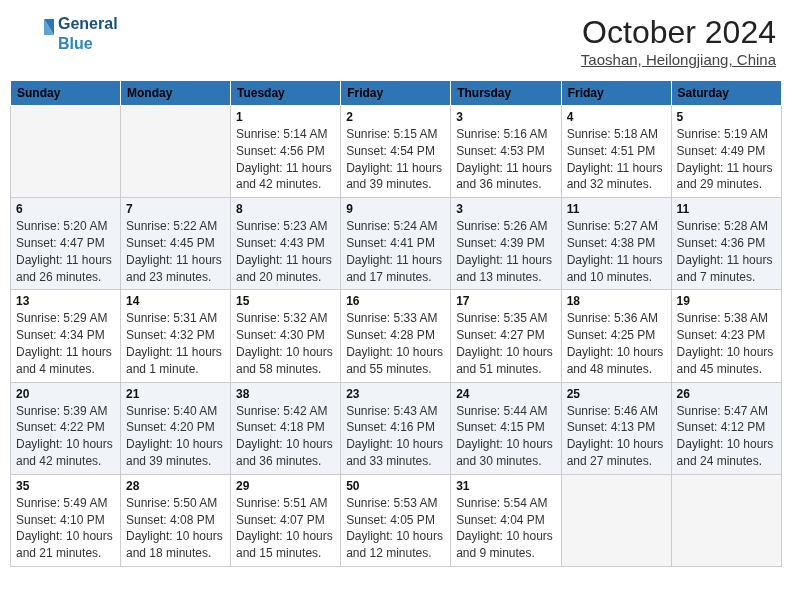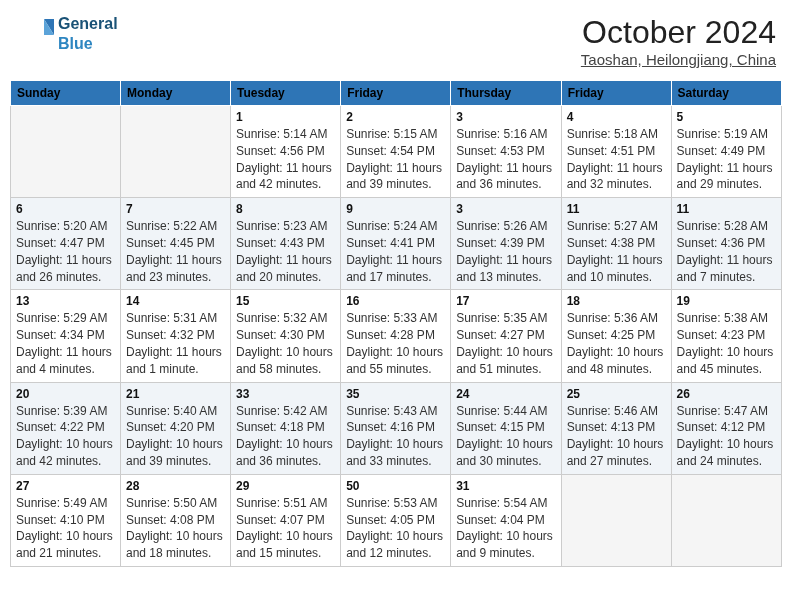--- a/index.html
+++ b/index.html
@@ -211,43 +211,43 @@
       <tr class="row-alt">
         <td>
           <div class="day-num">20</div>
           <div class="day-info">Sunrise: 5:39 AM<br>Sunset: 4:22 PM<br>Daylight: 10 hours and 42 minutes.</div>
         </td>
         <td>
           <div class="day-num">21</div>
           <div class="day-info">Sunrise: 5:40 AM<br>Sunset: 4:20 PM<br>Daylight: 10 hours and 39 minutes.</div>
         </td>
         <td>
-          <div class="day-num">33</div>
+          <div class="day-num">38</div>
           <div class="day-info">Sunrise: 5:42 AM<br>Sunset: 4:18 PM<br>Daylight: 10 hours and 36 minutes.</div>
         </td>
         <td>
-          <div class="day-num">35</div>
+          <div class="day-num">23</div>
           <div class="day-info">Sunrise: 5:43 AM<br>Sunset: 4:16 PM<br>Daylight: 10 hours and 33 minutes.</div>
         </td>
         <td>
           <div class="day-num">24</div>
           <div class="day-info">Sunrise: 5:44 AM<br>Sunset: 4:15 PM<br>Daylight: 10 hours and 30 minutes.</div>
         </td>
         <td>
           <div class="day-num">25</div>
           <div class="day-info">Sunrise: 5:46 AM<br>Sunset: 4:13 PM<br>Daylight: 10 hours and 27 minutes.</div>
         </td>
         <td>
           <div class="day-num">26</div>
           <div class="day-info">Sunrise: 5:47 AM<br>Sunset: 4:12 PM<br>Daylight: 10 hours and 24 minutes.</div>
         </td>
       </tr>
       <tr>
         <td>
-          <div class="day-num">27</div>
+          <div class="day-num">35</div>
           <div class="day-info">Sunrise: 5:49 AM<br>Sunset: 4:10 PM<br>Daylight: 10 hours and 21 minutes.</div>
         </td>
         <td>
           <div class="day-num">28</div>
           <div class="day-info">Sunrise: 5:50 AM<br>Sunset: 4:08 PM<br>Daylight: 10 hours and 18 minutes.</div>
         </td>
         <td>
           <div class="day-num">29</div>
           <div class="day-info">Sunrise: 5:51 AM<br>Sunset: 4:07 PM<br>Daylight: 10 hours and 15 minutes.</div>
         </td>

